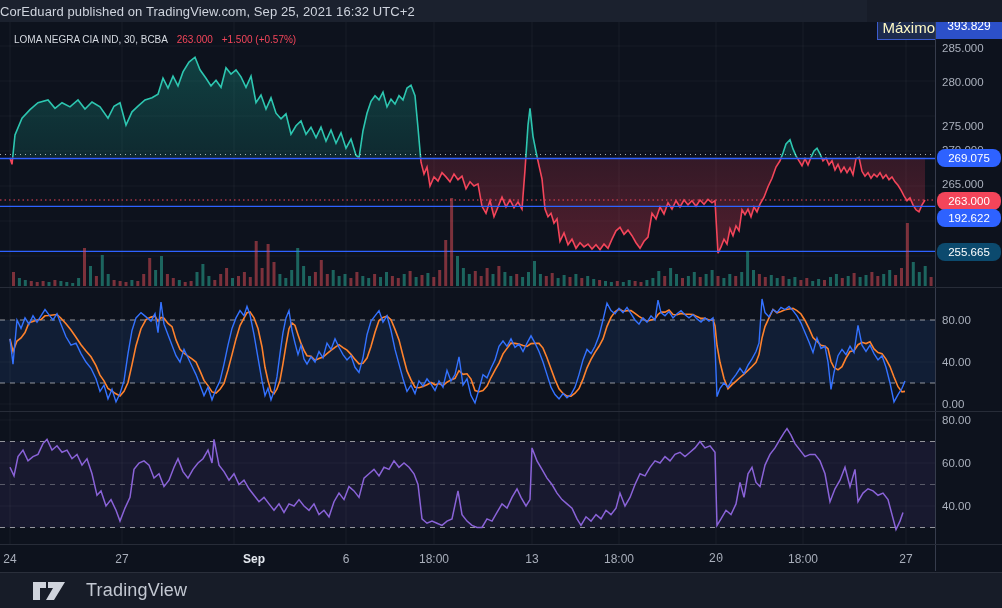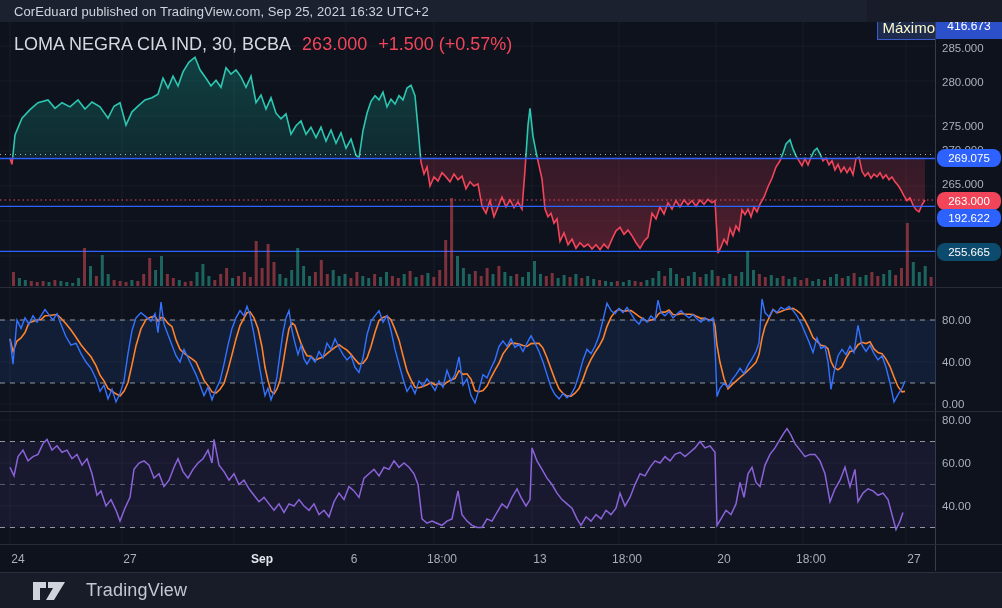--- a/index.html
+++ b/index.html
@@ -1,40 +1,40 @@
 <!DOCTYPE html>
 <html><head>
 <meta charset="utf-8">
 <style>
   html,body{margin:0;padding:0;background:#171c28;}
   body{width:1002px;height:608px;position:relative;overflow:hidden;
        font-family:"Liberation Sans",sans-serif;color:#b4bac6;}
   #pub-strip{position:absolute;left:0;top:0;width:867px;height:22px;background:#1b212e;
-             display:flex;align-items:center;padding-left:14px;box-sizing:border-box;
+             display:flex;align-items:center;padding-left:0;box-sizing:border-box;
              font-size:13px;color:#cfd4de;letter-spacing:.1px;}
   #chart{position:absolute;left:0;top:22px;width:1002px;height:550px;background:#0d121d;
          border-bottom:1px solid #2a2f3b;}
   #plot-svg{position:absolute;left:0;top:0;}
-  #legend{position:absolute;left:14px;top:12px;font-size:18px;color:#d5d9e0;white-space:nowrap;}
+  #legend{position:absolute;left:14px;top:12px;font-size:10px;color:#d5d9e0;white-space:nowrap;}
   #legend .red{color:#f3455a;}
   #legend span{margin-right:6px;}
   .vsep{position:absolute;top:0;width:1px;background:#363c4c;}
   .hsep{position:absolute;left:0;width:1002px;height:1px;background:#272c38;}
   .tick{position:absolute;left:942px;font-size:11.5px;color:#aab0bc;transform:translateY(-50%);}
   .tag{position:absolute;left:937px;width:64px;height:18px;border-radius:8px;color:#fff;
        font-size:11.5px;display:flex;align-items:center;justify-content:center;
        transform:translateY(-50%);}
   #maximo-label{position:absolute;left:877px;top:0;width:57px;height:17px;background:#1d2b4e;
                 border:1px solid #3c5ccd;border-top:none;overflow:hidden;color:#fef9c3;
                 font-size:15px;text-align:right;}
   #maximo-label div{margin-top:-3px;}
   #maximo-value{position:absolute;left:936px;top:0;width:66px;height:17px;background:#2c50c9;
                 overflow:hidden;color:#fff;font-size:12px;text-align:center;}
   #maximo-value div{margin-top:-3px;}
-  #time-axis{position:absolute;left:8px;top:523px;width:936px;height:27px;}
+  #time-axis{position:absolute;left:0;top:523px;width:936px;height:27px;}
   .tlabel{position:absolute;top:50%;transform:translate(-50%,-50%);font-size:12px;color:#a8aeba;}
   .tlabel.bold{font-weight:bold;color:#e4e8ef;}
   #footer{position:absolute;left:0;top:573px;width:1002px;height:35px;display:flex;
           align-items:center;padding-left:32px;box-sizing:border-box;}
   #footer .brand{font-size:18px;color:#c3c8d2;margin-left:20px;letter-spacing:.2px;}
 </style>
 </head>
 <body>
 
 <div id="pub-strip">
@@ -262,21 +262,21 @@
   <div id="legend">
     <span>LOMA NEGRA CIA IND, 30, BCBA</span>
     <span class="red">263.000</span>
     <span class="red">+1.500 (+0.57%)</span>
   </div>
 
   <div id="maximo-label">
     <div>Máximo</div>
   </div>
   <div id="maximo-value">
-    <div>416.673</div>
+    <div>393.829</div>
   </div>
 
   <div class="vsep" style="left:935px;height:549px;"></div>
   <div class="hsep" style="top:265px;"></div>
   <div class="hsep" style="top:389px;"></div>
   <div class="hsep" style="top:522px;"></div>
 
   <div id="price-ticks">
       <div class="tick" style="top: 26px;">285.000</div>
       <div class="tick" style="top: 60px; text-align: center;">280.000</div>
@@ -300,21 +300,21 @@
     </div>
 
   <div id="time-axis">
       <div class="tlabel" style="left: 10px;">24</div>
       <div class="tlabel" style="left: 122px;">27</div>
       <div class="tlabel bold" style="left: 234px; margin-left: 20px;">Sep</div>
       <div class="tlabel" style="left: 346px;">6</div>
       <div class="tlabel" style="left: 434px;">18:00</div>
       <div class="tlabel" style="left: 532px;">13</div>
       <div class="tlabel" style="left: 619px;">18:00</div>
-      <div class="tlabel" style="left: 716px;">20</div>
+      <div class="tlabel" style="left: 716px; font-family: Liberation Mono, monospace;">20</div>
       <div class="tlabel" style="left: 803px;">18:00</div>
       <div class="tlabel" style="left: 906px;">27</div>
     </div>
 </div>
 
 <div id="footer">
   <svg width="34" height="24" viewBox="0 0 34 24">
     <path d="M1 3 h13 v6 h-6 v12 h-7 z" fill="#cfd3dc"></path>
     <path d="M16 3 h17 l-11 18 h-8 l7-12 h-5 z" fill="#cfd3dc"></path>
   </svg>

